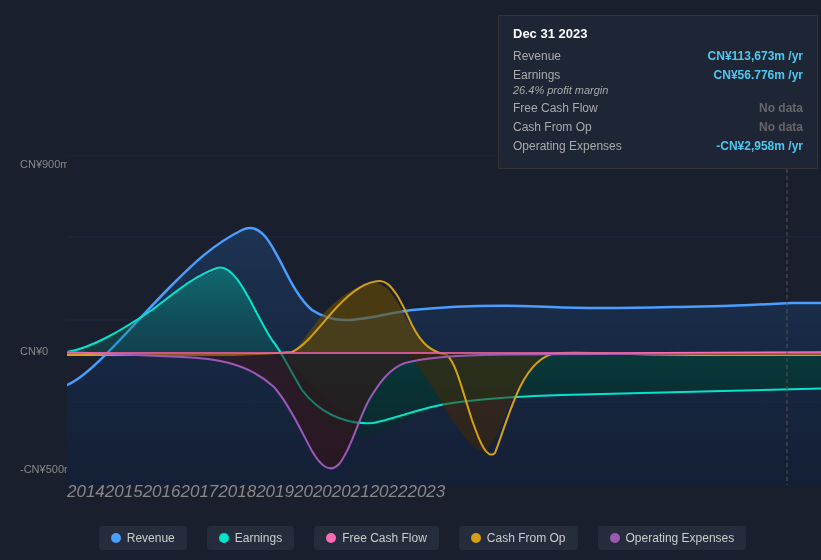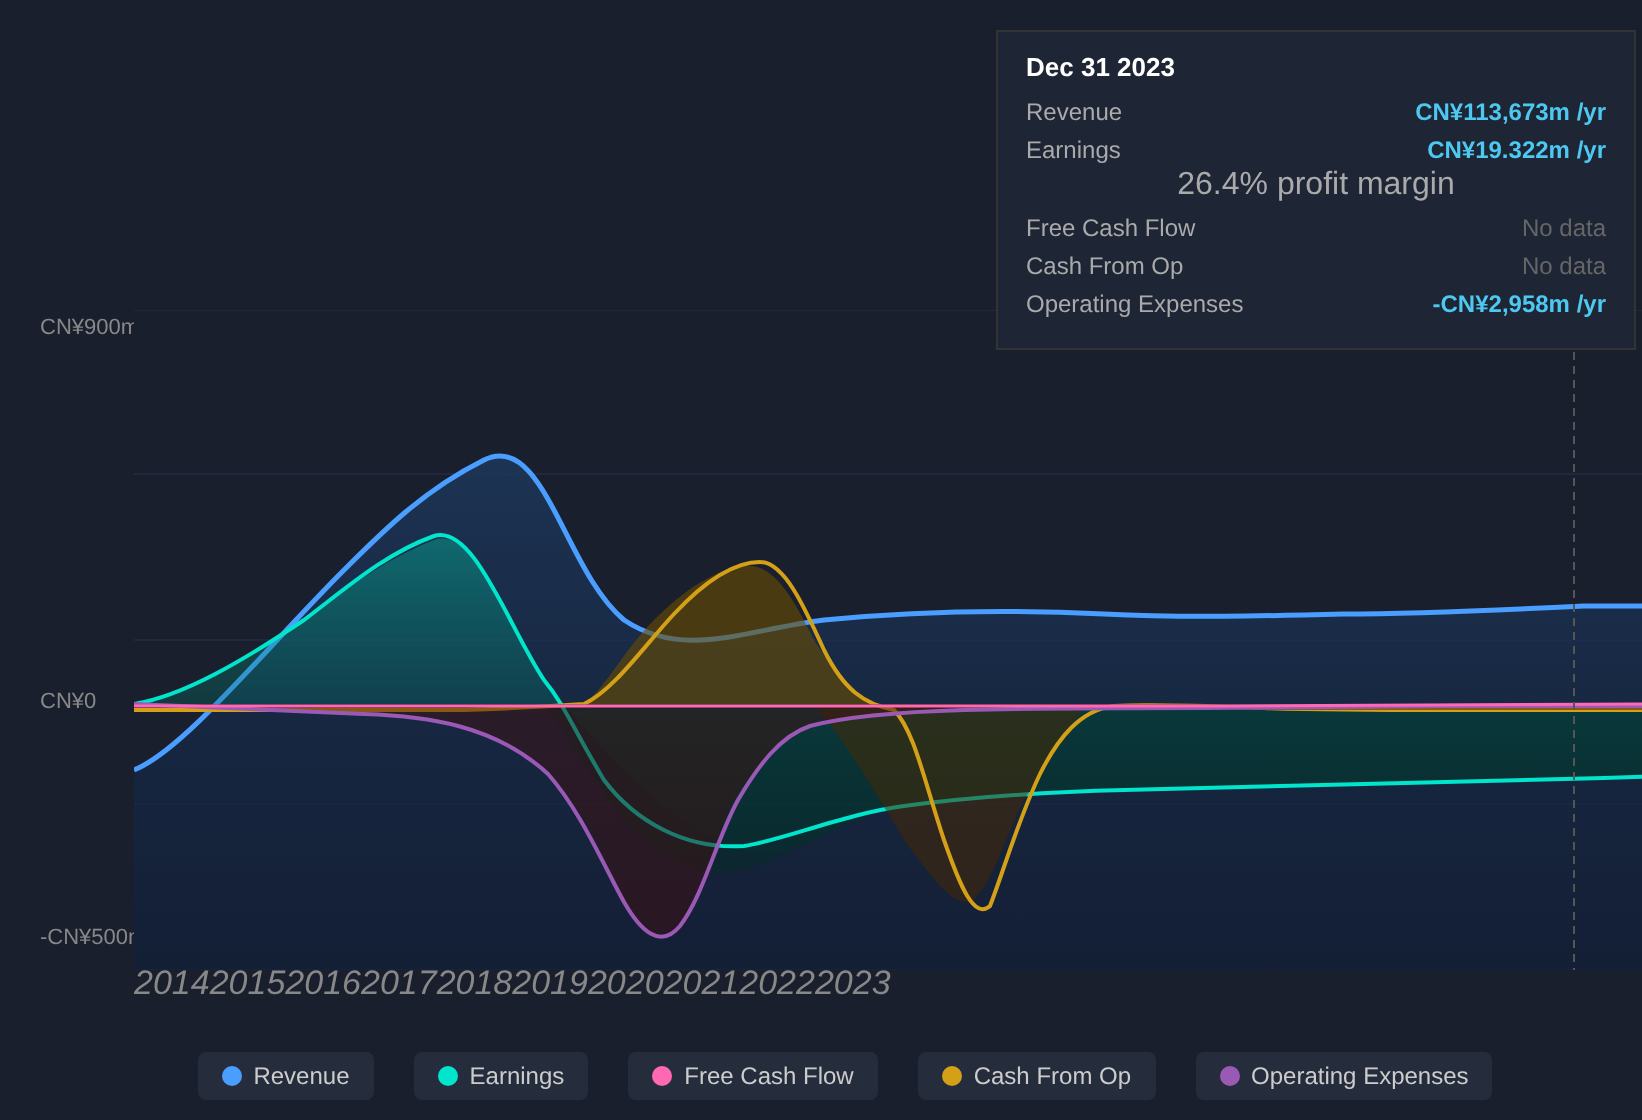--- a/index.html
+++ b/index.html
@@ -46,31 +46,32 @@
       color: #aaa;
       min-width: 110px;
     }
     .tooltip-row .value {
       color: #4dc8f0;
       font-weight: bold;
       text-align: center;
     }
     .tooltip-row .value.no-data {
       color: #666;
-      font-weight: normal;
+      font-weight: bold;
     }
     .tooltip-row .value.neg {
       color: #4dc8f0;
     }
     .profit-margin {
       color: #aaa;
-      font-size: 16px;
+      font-size: 11px;
       margin-top: -3px;
       margin-bottom: 5px;
-      text-align: center;
+      text-align: left;
+      font-style: italic;
     }
     .y-label {
       position: absolute;
       font-size: 11px;
       color: #888;
       left: 8px;
     }
     .y-label-top {
       top: 158px;
     }
@@ -136,21 +137,21 @@
 <div class="chart-container">
 
   <div class="tooltip-box">
     <div class="tooltip-title">Dec 31 2023</div>
     <div class="tooltip-row">
       <span class="label">Revenue</span>
       <span class="value"><span>CN¥113,673m</span> <span>/yr</span></span>
     </div>
     <div class="tooltip-row">
       <span class="label">Earnings</span>
-      <span class="value"><span>CN¥19.322m</span> <span>/yr</span></span>
+      <span class="value"><span>CN¥56.776m</span> <span>/yr</span></span>
     </div>
     <div class="profit-margin">26.4% profit margin</div>
     <div class="tooltip-row">
       <span class="label">Free Cash Flow</span>
       <span class="value no-data">No data</span>
     </div>
     <div class="tooltip-row">
       <span class="label">Cash From Op</span>
       <span class="value no-data">No data</span>
     </div>

